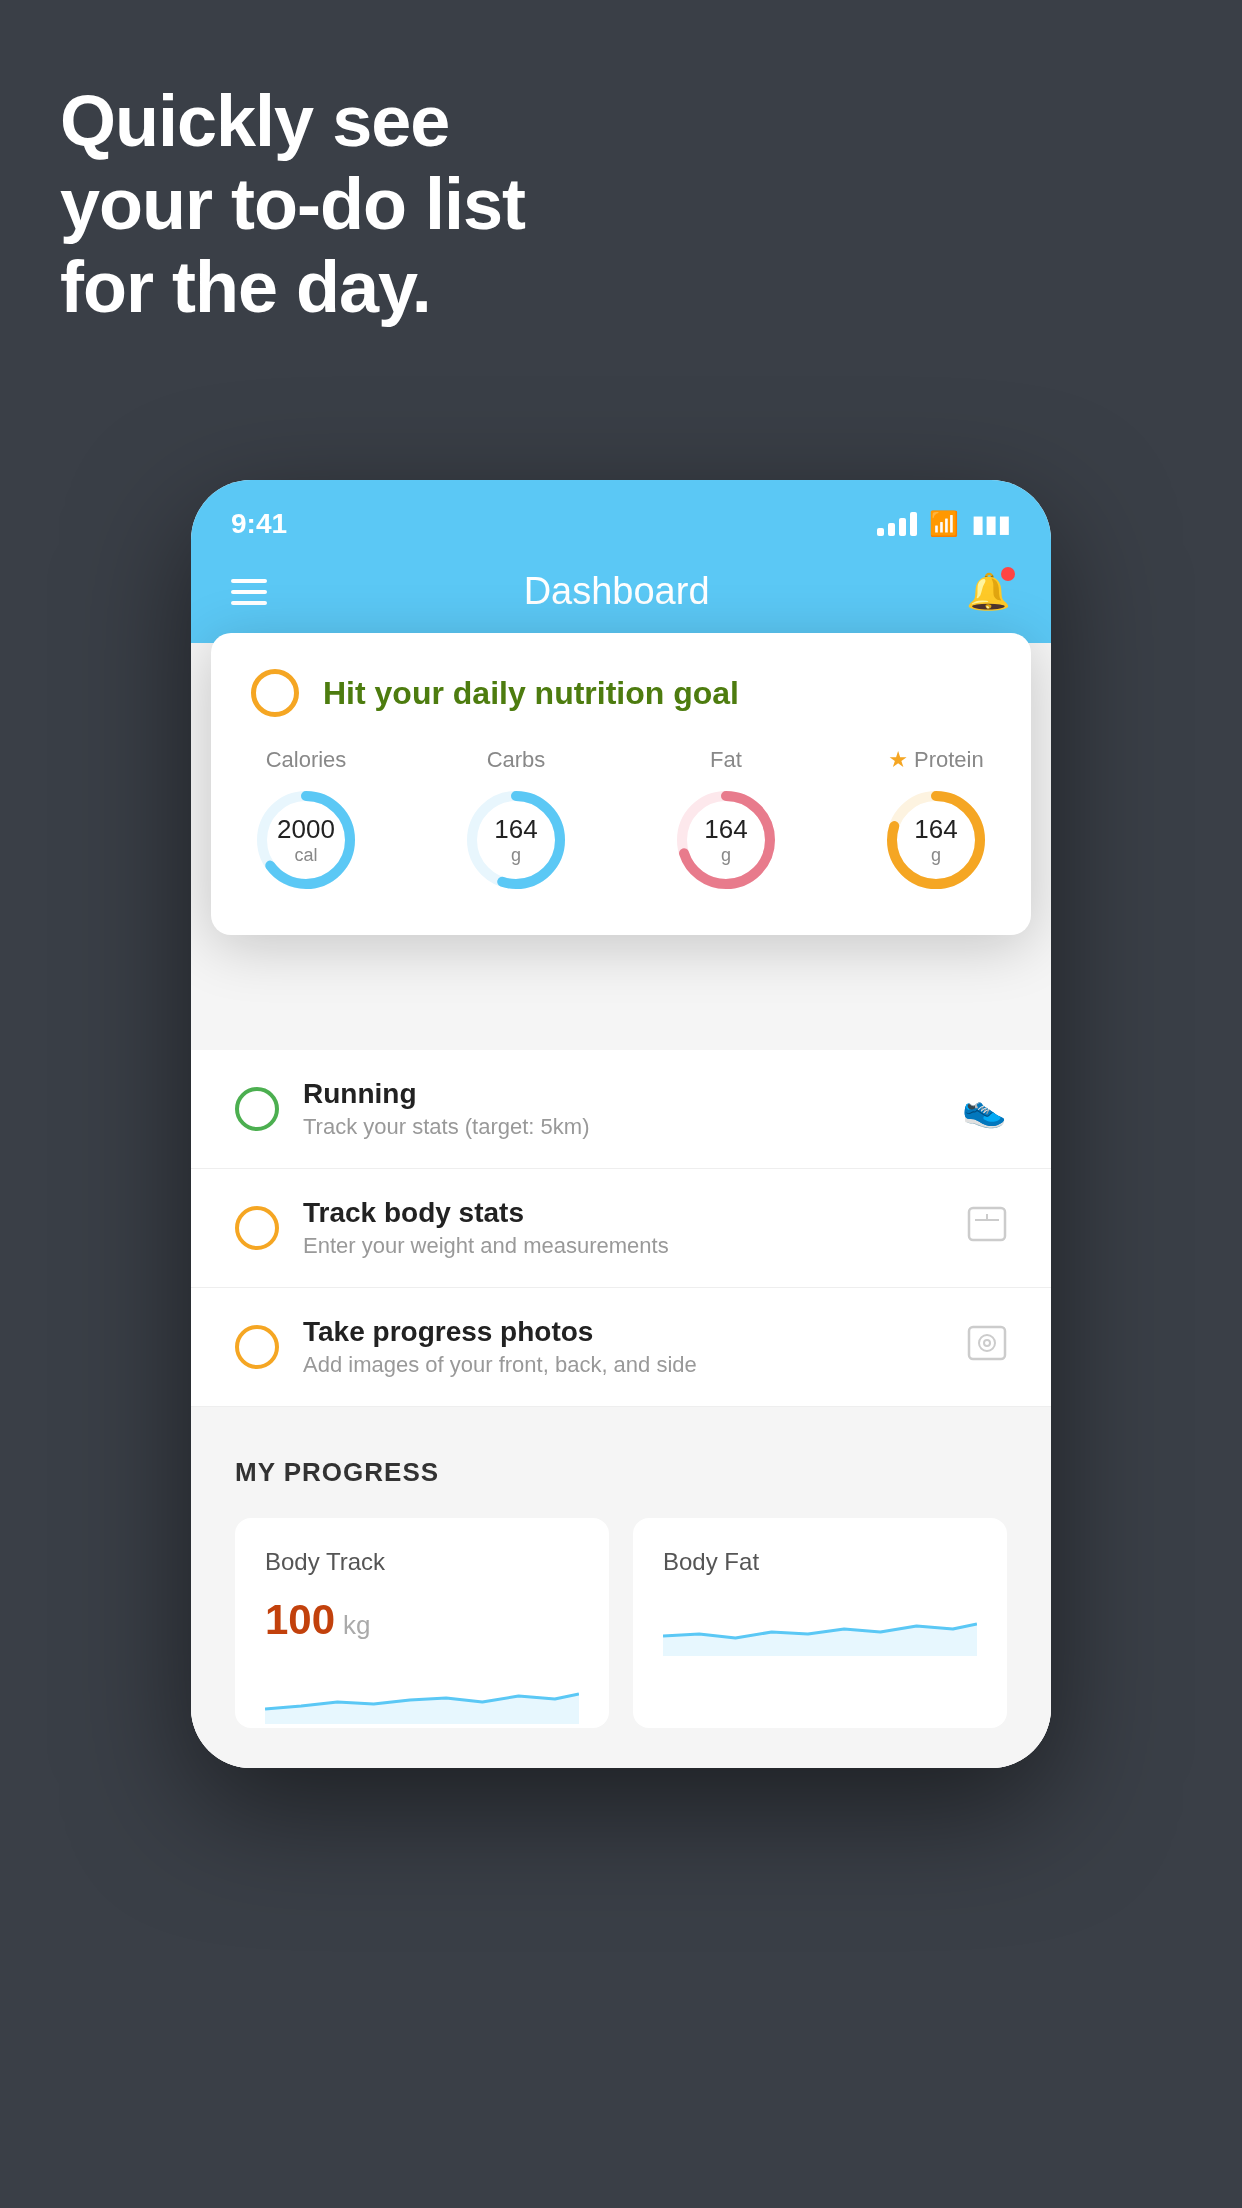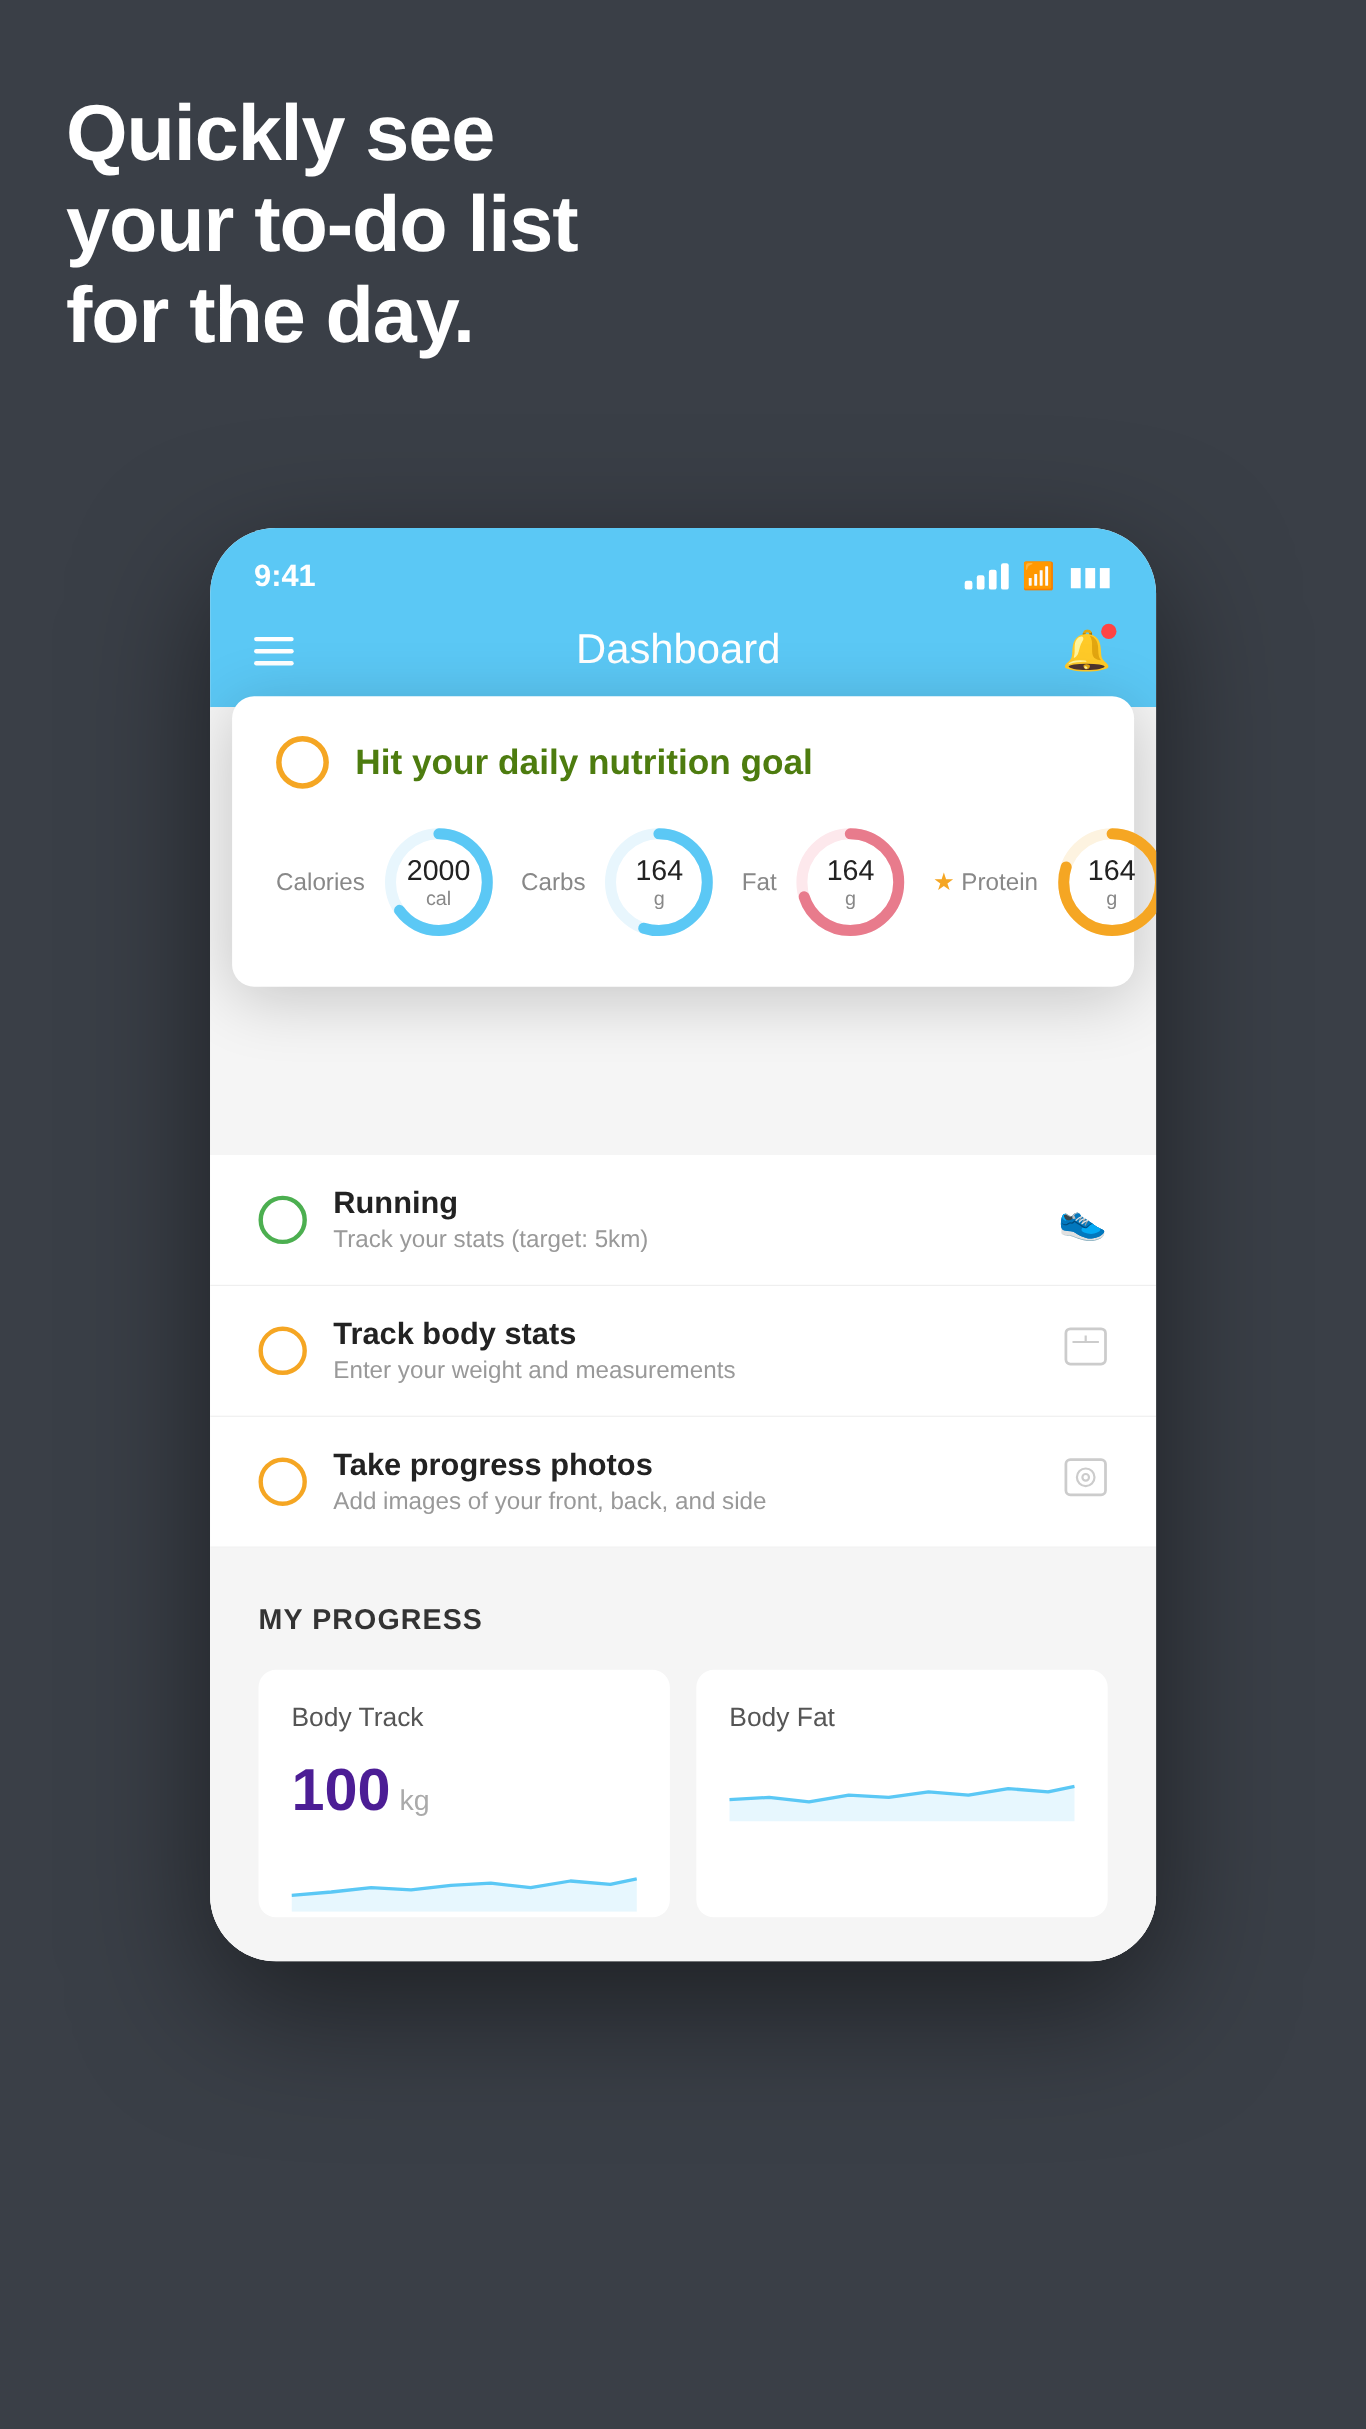--- a/index.html
+++ b/index.html
@@ -157,21 +157,21 @@
       font-weight: 600;
       color: #4d7c0f;
     }
     .nutrition-grid {
       display: flex;
       justify-content: space-between;
       gap: 20px;
     }
     .nutrition-item {
       display: flex;
-      flex-direction: row;
+      flex-direction: column;
       align-items: center;
       gap: 12px;
     }
     .nutrition-label {
       font-size: 22px;
       color: #888888;
     }
     .ring-container {
       position: relative;
       width: 110px;
@@ -276,23 +276,23 @@
       color: #555555;
       margin-bottom: 20px;
     }
     .progress-value-row {
       display: flex;
       align-items: baseline;
       gap: 8px;
       margin-bottom: 20px;
     }
     .progress-number {
-      font-size: 54px;
+      font-size: 42px;
       font-weight: 700;
-      color: #4c1d95;
+      color: #c2410c;
     }
     .progress-unit {
       font-size: 26px;
       color: #aaaaaa;
     }
     .sparkline {
       width: 100%;
       height: 60px;
     }
   </style>

